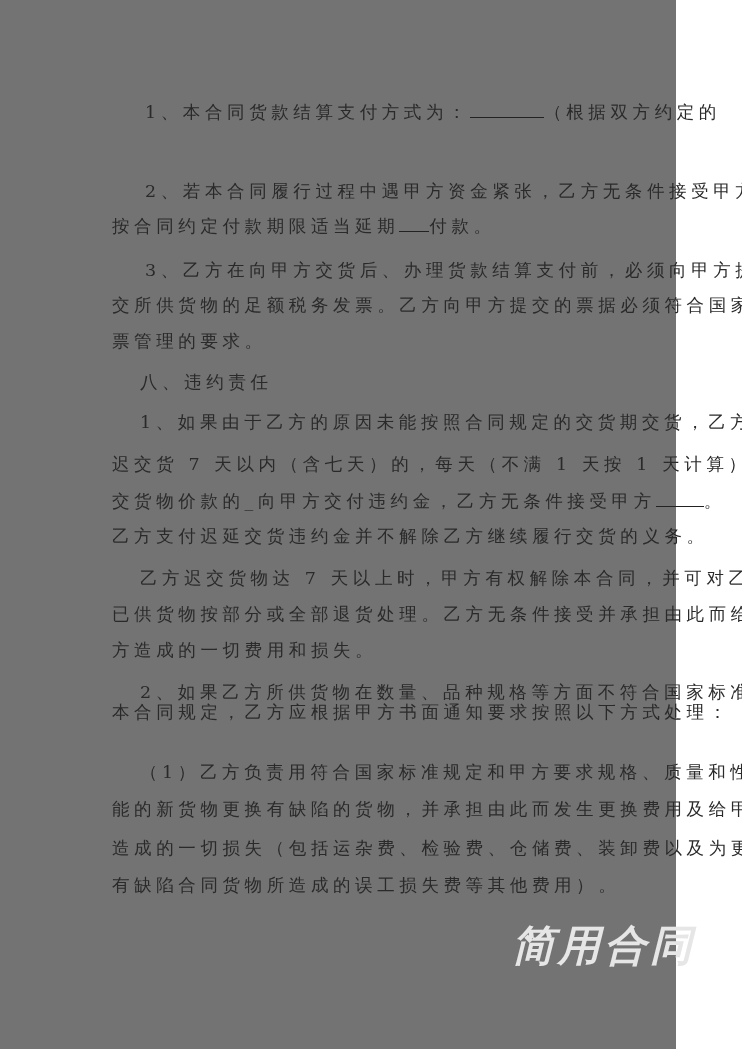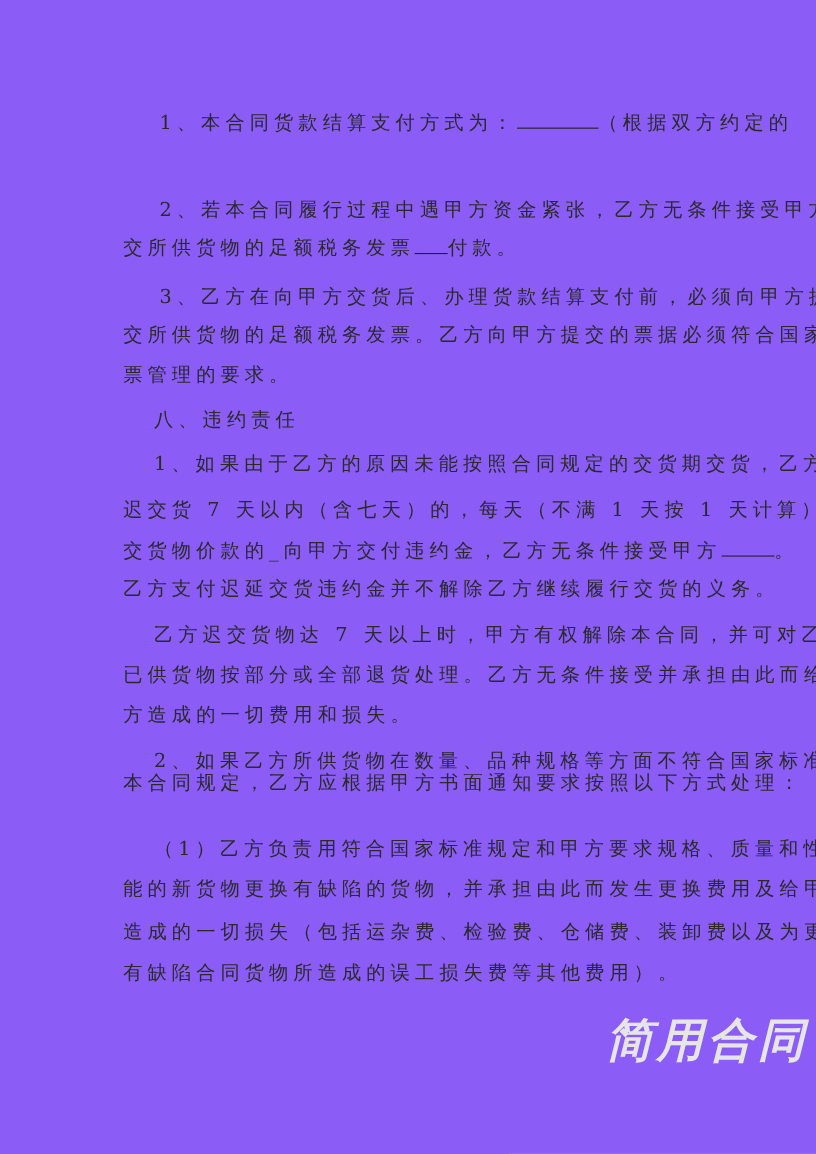--- a/index.html
+++ b/index.html
@@ -1,35 +1,35 @@
 <!DOCTYPE html>
 <html><head>
 <meta charset="utf-8">
 <style>
   html, body { margin: 0; padding: 0; background: #ffffff; }
   body { width: 742px; height: 1049px; position: relative; overflow: hidden;
          font-family: "DejaVu Serif", "Liberation Serif", serif; color: #2a2a2a; }
-  .page { position: absolute; left: 0; top: 0; width: 742px; height: 1049px; background: #8b5cf6; }
+  .page { position: absolute; left: 0; top: 0; width: 676px; height: 1049px; background: #737373; }
   .line { position: absolute; left: 112px; font-size: 17.5px; letter-spacing: 4.6px; white-space: nowrap; line-height: 24px; }
   .indent { left: 145px; }
   .indent2 { left: 140px; }
   .blank { display: inline-block; border-bottom: 1.3px solid #222; vertical-align: baseline; height: 16px; }
-  .wm { position: absolute; font-family: "DejaVu Sans", "Liberation Sans", sans-serif; color: #e6e6e6; font-weight: bold; font-style: italic; white-space: nowrap; margin-left: 39px; }
+  .wm { position: absolute; font-family: "DejaVu Sans", "Liberation Sans", sans-serif; color: #e6e6e6; font-weight: bold; font-style: italic; white-space: nowrap; }
   .wm1 { left: 512px; top: 918px; font-size: 42px; letter-spacing: 4px; }
   .wm2 { left: 514px; top: 968px; font-size: 19px; letter-spacing: 2px; }
 </style>
 </head>
 <body>
 
 <div class="page">
 
   <div class="line indent" style="top:100px;"><span>1、本合同货款结算支付方式为：</span><span class="blank" style="width:74px;"></span><span>（根据双方约定的</span></div>
 
   <div class="line indent" style="top:179px;">2、若本合同履行过程中遇甲方资金紧张，乙方无条件接受甲方</div>
-  <div class="line" style="top:214px;"><span>交所供货物的足额税务发票</span><span class="blank" style="width:30px;"></span><span>付款。</span></div>
+  <div class="line" style="top:214px;"><span>按合同约定付款期限适当延期</span><span class="blank" style="width:30px;"></span><span>付款。</span></div>
 
   <div class="line indent" style="top:258px;">3、乙方在向甲方交货后、办理货款结算支付前，必须向甲方提</div>
   <div class="line" style="top:293px;">交所供货物的足额税务发票。乙方向甲方提交的票据必须符合国家税</div>
   <div class="line" style="top:329px;text-align:center;">票管理的要求。</div>
 
   <div class="line indent2" style="top:370px;">八、违约责任</div>
 
   <div class="line indent2" style="top:410px;">1、如果由于乙方的原因未能按照合同规定的交货期交货，乙方延</div>
   <div class="line" style="top:452px;">迟交货 7 天以内（含七天）的，每天（不满 1 天按 1 天计算）按迟</div>
   <div class="line" style="top:489px;"><span>交货物价款的_向甲方交付违约金，乙方无条件接受甲方</span><span class="blank" style="width:48px;"></span><span>。</span></div>

